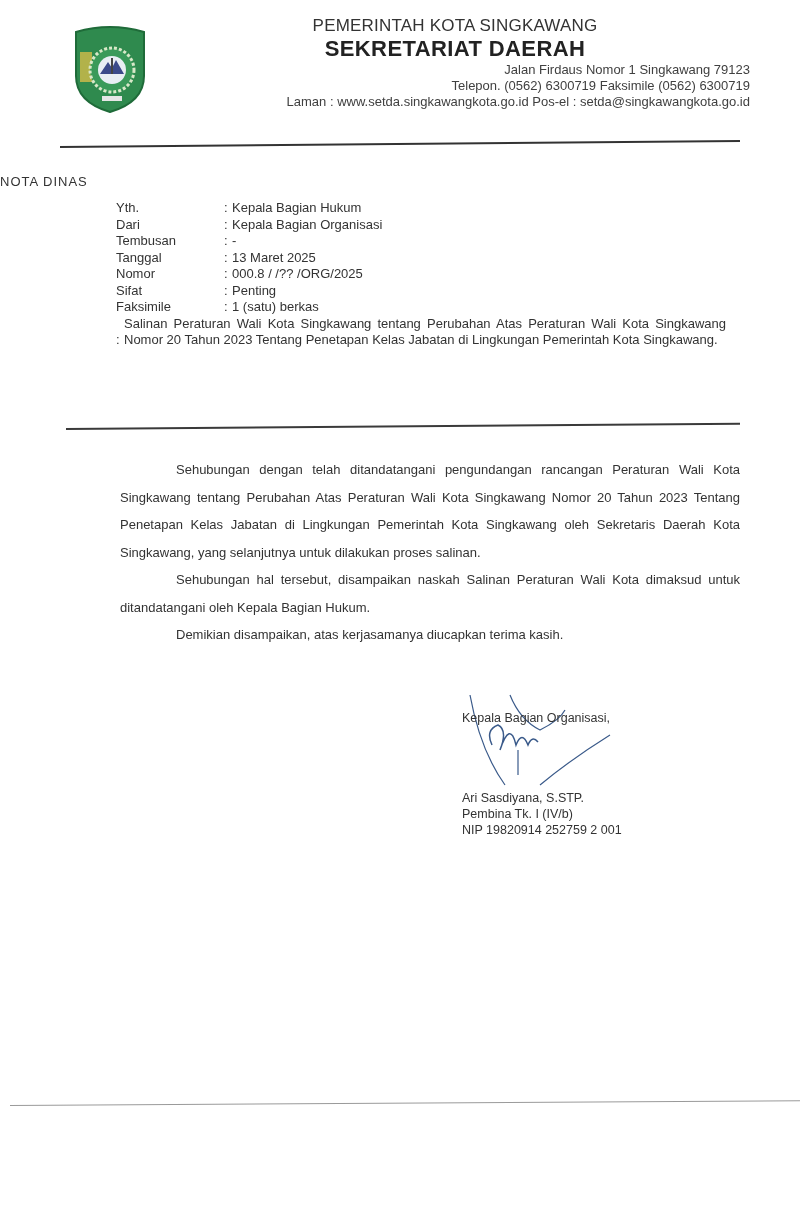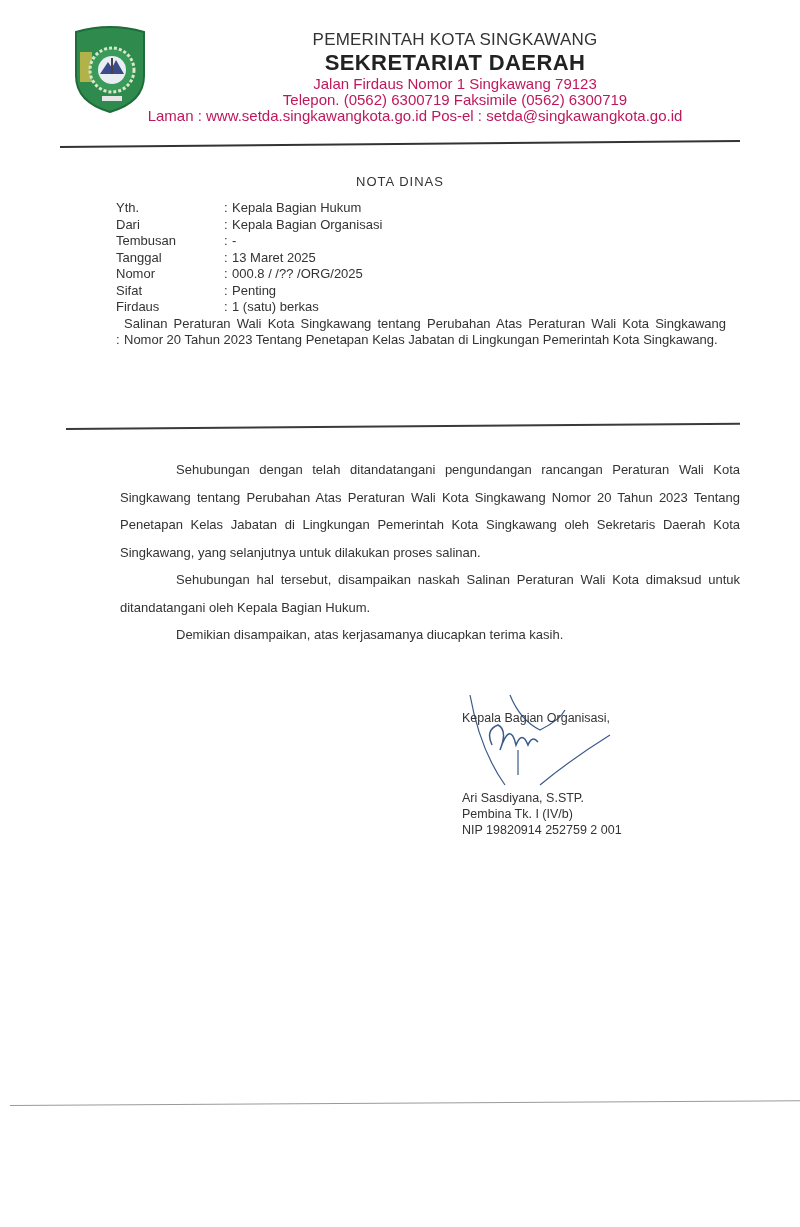--- a/index.html
+++ b/index.html
@@ -1,30 +1,30 @@
 <!DOCTYPE html>
 <html><head>
 <meta charset="utf-8">
 <style>
   html, body { margin: 0; padding: 0; background: #ffffff; }
   body {
     width: 800px; height: 1227px; position: relative; overflow: hidden;
     font-family: "Liberation Sans", sans-serif; color: #2a2a2a;
   }
   .logo { position: absolute; left: 70px; top: 24px; width: 80px; height: 90px; }
-  .kop { position: absolute; left: 160px; top: 30px; width: 590px; text-align: center; }
+  .kop { position: absolute; left: 160px; top: 16px; width: 590px; text-align: center; }
   .kop .l1 { font-size: 17px; letter-spacing: 0.2px; color: #333; line-height: 20px; }
   .kop .l2 { font-size: 22px; font-weight: bold; color: #222; line-height: 26px; letter-spacing: 0.4px; }
-  .kop .l3, .kop .l4, .kop .l5 { font-size: 15px; color: #be185d; line-height: 16px; }
+  .kop .l3, .kop .l4, .kop .l5 { font-size: 13px; color: #404040; line-height: 16px; text-align: right; }
   .kop .l5 { margin-left: -80px; }
   .rule-top {
     position: absolute; left: 60px; top: 146px; width: 680px; height: 2px;
     background: #333; transform: rotate(-0.5deg); transform-origin: left center;
   }
-  .title { position: absolute; left: 0; width: 800px; top: 174px; text-align: center; font-size: 13px; letter-spacing: 1px; color: #333; }
+  .title { position: absolute; left: 0; width: 800px; top: 174px; text-align: left; font-size: 13px; letter-spacing: 1px; color: #333; }
   .meta { position: absolute; left: 116px; top: 200px; width: 610px; font-size: 13px; color: #333; }
   .meta .row { display: flex; line-height: 16.5px; align-items: flex-end; }
   .meta .k { width: 108px; flex: none; }
   .meta .c { width: 8px; flex: none; }
   .meta .v { flex: 1; text-align: justify; }
   .rule-mid {
     position: absolute; left: 66px; top: 428px; width: 674px; height: 2px;
     background: #3a3a3a; transform: rotate(-0.45deg); transform-origin: left center;
   }
   .body-text { position: absolute; left: 120px; top: 456px; width: 620px; font-size: 13px; color: #333; }
@@ -90,21 +90,21 @@
     <span class="k">Nomor</span>
     <span class="c">:</span>
     <span class="v">000.8 / /?? /ORG/2025</span>
   </div>
   <div class="row">
     <span class="k">Sifat</span>
     <span class="c">:</span>
     <span class="v">Penting</span>
   </div>
   <div class="row">
-    <span class="k">Firdaus</span>
+    <span class="k">Faksimile</span>
     <span class="c">:</span>
     <span class="v">1 (satu) berkas</span>
   </div>
   <div class="row">
     <span class="c">:</span>
     <span class="v">Salinan Peraturan Wali Kota Singkawang tentang Perubahan Atas Peraturan Wali Kota Singkawang Nomor 20 Tahun 2023 Tentang Penetapan Kelas Jabatan di Lingkungan Pemerintah Kota Singkawang.</span>
   </div>
 </div>
 
 <div class="rule-mid"></div>

